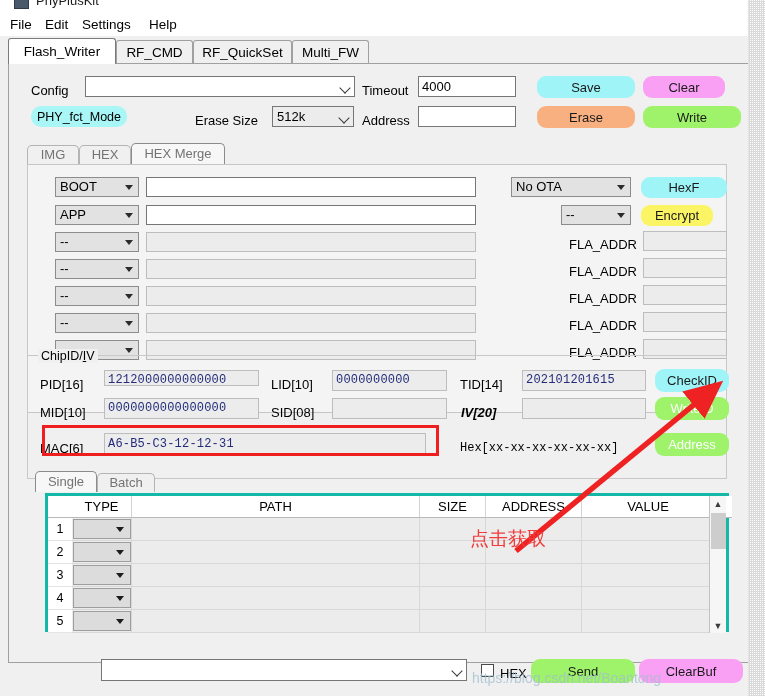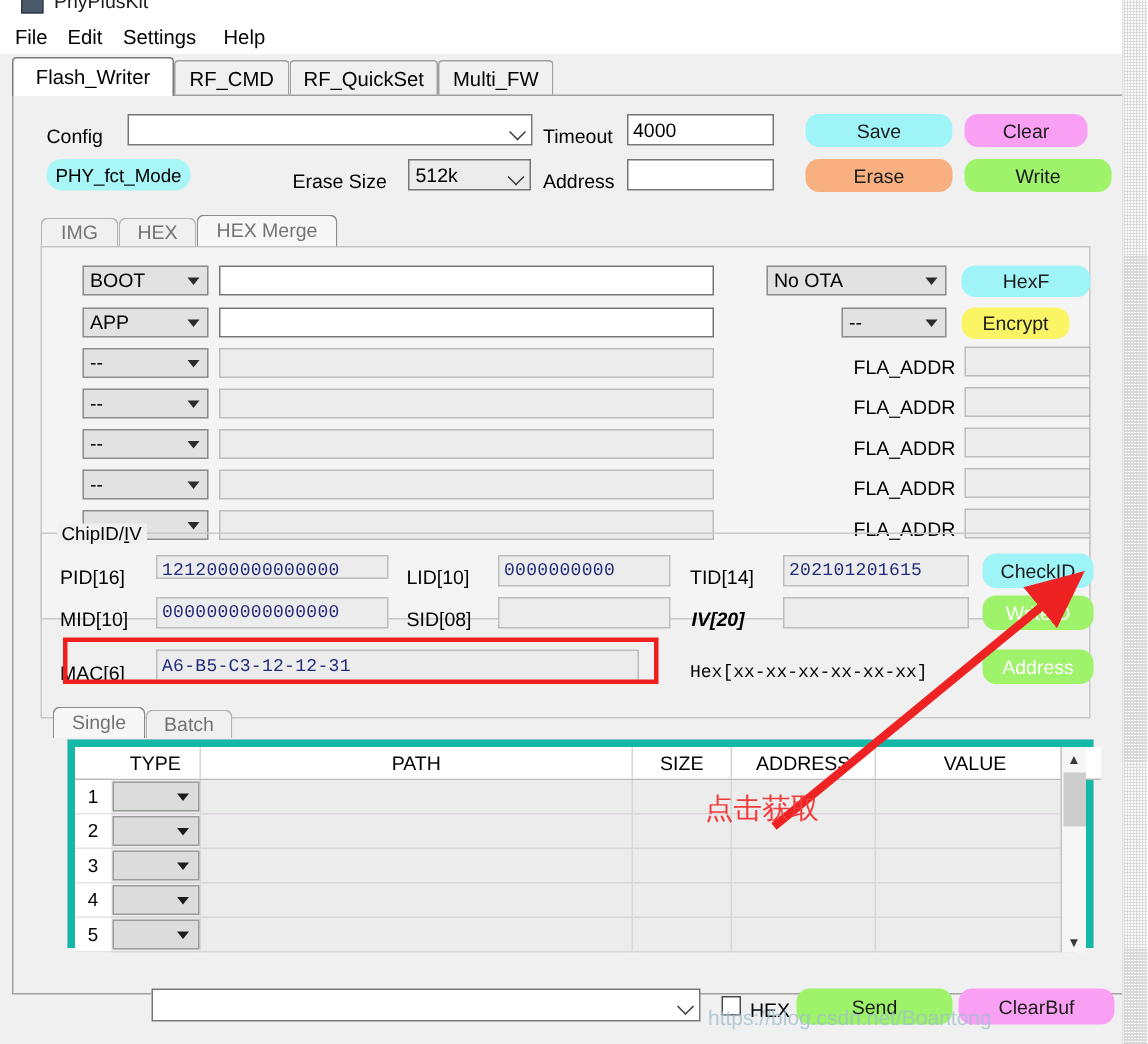--- a/index.html
+++ b/index.html
@@ -161,22 +161,22 @@
     height: 21px; line-height: 20px; top: -2px; z-index: 4;
   }
   .itab-body {
     position: absolute;
     border: 1px solid #c6c6c6; border-top: 1px solid #c6c6c6;
     background: #f4f4f4;
   }
 
   
   .tbl {
-    position: absolute; background: #f0abfc;
-    border: 5px solid #14b8a6;
+    position: absolute; background: #fde047;
+    border: 3px solid #14b8a6;
   }
   .tbl-head {
     position: absolute; left: 0; top: 0; height: 22px;
     background: #ffffff; border-bottom: 1px solid #b9b9b9;
   }
   .th {
     position: absolute; top: 0; height: 21px; line-height: 21px;
     text-align: center; font-size: 13px;
     border-right: 1px solid #d4d4d4;
     background: #ffffff;

